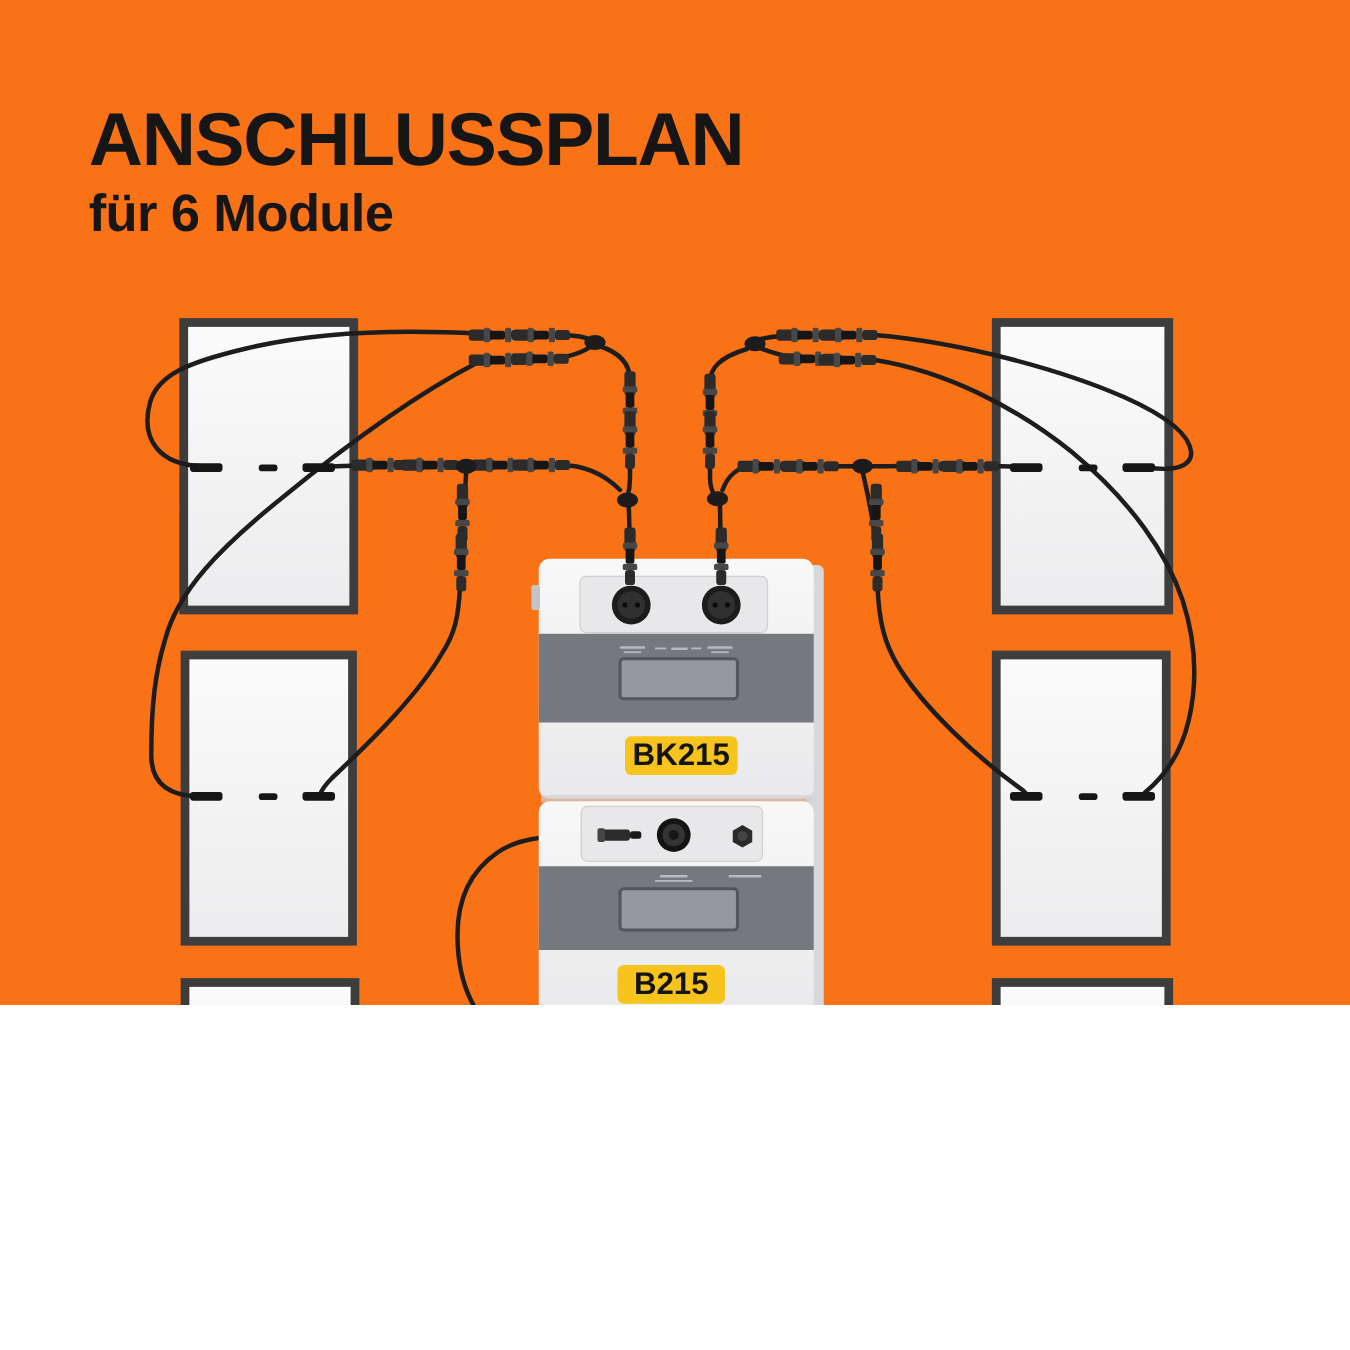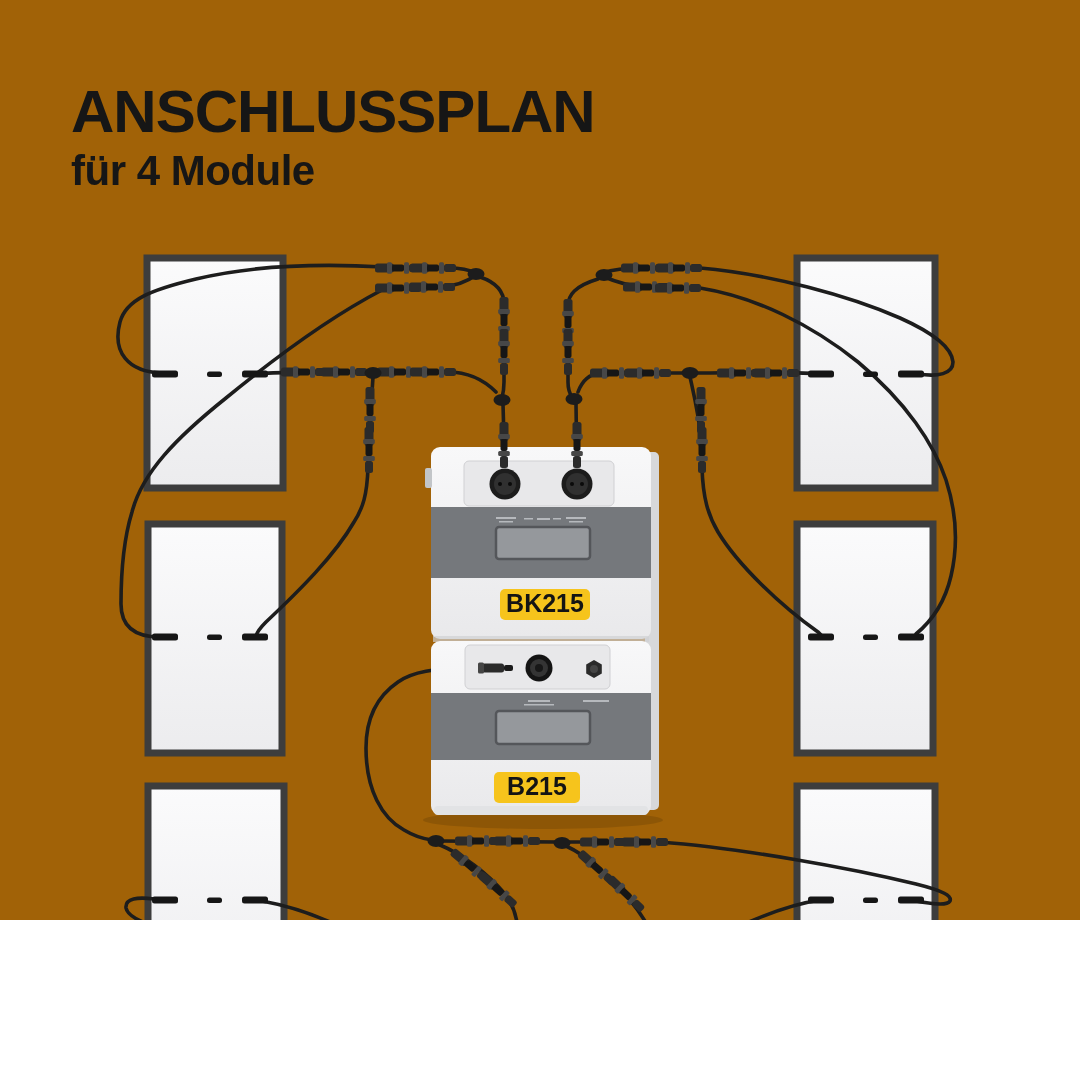--- a/index.html
+++ b/index.html
@@ -1,37 +1,37 @@
 <!DOCTYPE html>
 <html><head>
 <meta charset="utf-8">
 <style>
   html,body{margin:0;padding:0;background:#ffffff;}
   .stage{
-    position:relative;width:1080px;height:920px;background:#a16207;overflow:hidden;
+    position:relative;width:1080px;height:804px;background:#f97316;overflow:hidden;
     font-family:"Liberation Sans", sans-serif;
   }
   .header{position:absolute;left:71px;top:80px;color:#161616;}
   .title{font-size:60px;font-weight:bold;letter-spacing:-1px;line-height:1.05;}
   .subtitle{font-size:42px;font-weight:bold;letter-spacing:-0.5px;margin-top:4px;}
   svg{position:absolute;left:0;top:0;}
   .panel{fill:url(#gPanel);stroke:#3d3d3d;stroke-width:7;}
   .cable{fill:none;stroke:#1d1d1d;stroke-width:3.6;stroke-linecap:round;}
   .stub{fill:#161616;}
   .bandtxt{fill:#b6b9bd;}
   .devlabel{font-weight:bold;font-size:25px;fill:#141414;font-family:"Liberation Sans",sans-serif;}
 </style>
 </head>
 <body>
 
 <div class="stage">
 
   <div class="header">
     <div class="title">ANSCHLUSSPLAN</div>
-    <div class="subtitle">für 4 Module</div>
+    <div class="subtitle">für 6 Module</div>
   </div>
 
   <svg width="1080" height="1080" viewBox="0 0 1080 1080">
     <defs>
       <linearGradient id="gPanel" x1="0" y1="0" x2="0" y2="1">
         <stop offset="0" stop-color="#fbfbfc"></stop>
           <stop offset="1" stop-color="#ececee"></stop>
       </linearGradient>
       <linearGradient id="gBody" x1="0" y1="0" x2="0" y2="1">
         <stop offset="0" stop-color="#f8f8f9"></stop>

